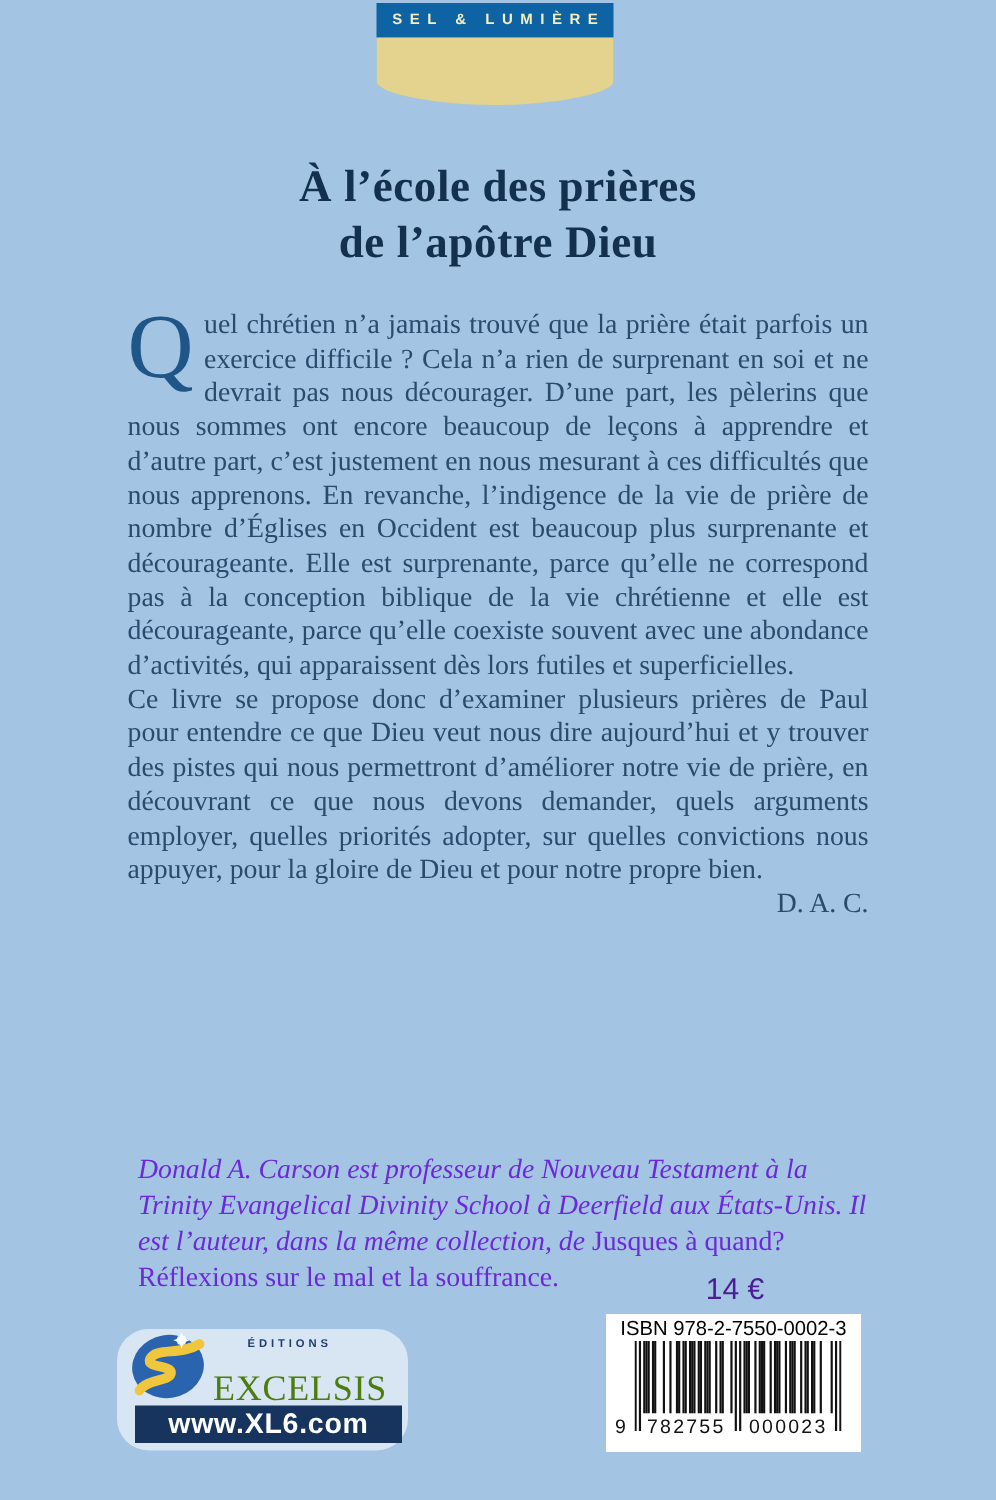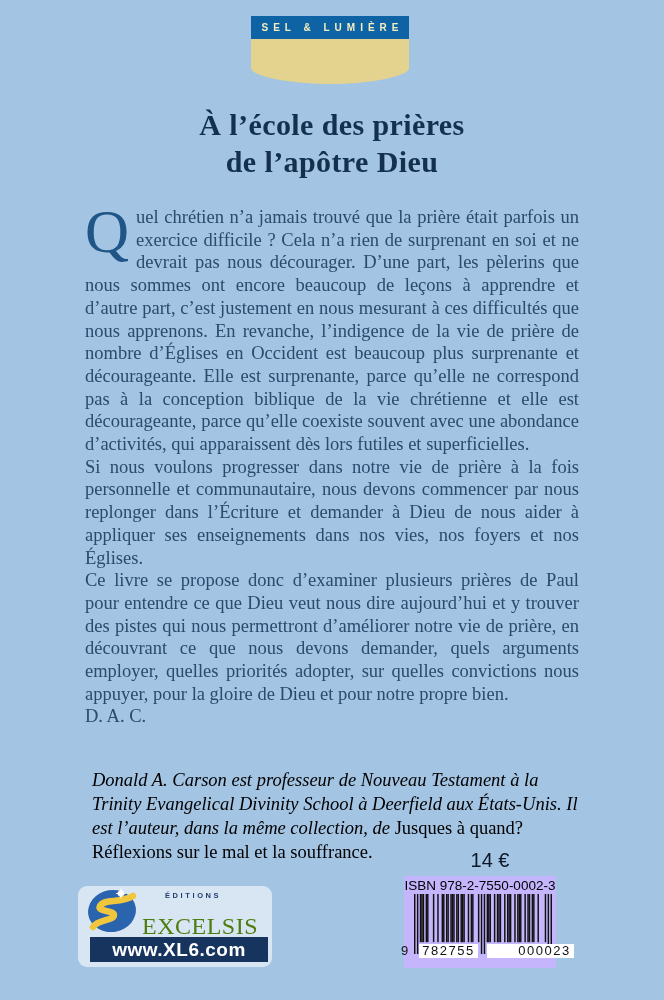--- a/index.html
+++ b/index.html
@@ -1,59 +1,59 @@
 <!DOCTYPE html>
 <html lang="fr"><head>
 <meta charset="utf-8">
 <style>
   html,body{margin:0;padding:0;}
   .page{position:relative;width:664px;height:1000px;background:#a3c4e2;overflow:hidden;
         font-family:"Liberation Serif",serif;}
 
   
-  .banner{position:absolute;left:251px;top:16px;width:158px;}
+  .banner{position:absolute;left:251px;top:2px;width:158px;}
   .banner-band{height:23px;background:#0e63a5;display:flex;align-items:center;justify-content:center;}
   .banner-band span{color:#f5eebe;font-family:"Liberation Sans",sans-serif;font-weight:bold;
         font-size:10px;letter-spacing:5px;padding-left:5px;white-space:nowrap;}
   .banner-flag{display:block;}
 
   
   .book-title{position:absolute;top:106px;left:0;width:664px;text-align:center;
         color:#14304f;font-weight:bold;font-size:30px;line-height:37px;letter-spacing:.4px;}
 
   
   .synopsis{position:absolute;left:85px;top:206px;width:494px;color:#2b4b6d;
         font-size:18.5px;line-height:22.7px;text-align:justify;}
   .synopsis p{margin:0;}
   .dropcap{float:left;font-size:61px;line-height:45px;color:#1f5687;margin:3px 7px 0 0;}
-  .sig{text-align:left;margin:0;}
+  .sig{text-align:right;margin:0;}
 
   
-  .bio{position:absolute;left:92px;top:768px;width:487px;color:#000000;
+  .bio{position:absolute;left:92px;top:768px;width:487px;color:#6d28d9;
         font-size:18.5px;line-height:24px;font-style:italic;text-align:left;}
   .bio .roman{font-style:normal;}
 
   
   .price{position:absolute;left:404px;top:849px;width:172px;text-align:center;
-        color:#0f172a;font-family:"Liberation Sans",sans-serif;font-size:20px;}
-  .barcode-box{position:absolute;left:404px;top:876px;width:152px;height:92px;background:#c4b5fd;}
+        color:#4c1d95;font-family:"Liberation Sans",sans-serif;font-size:20px;}
+  .barcode-box{position:absolute;left:404px;top:876px;width:170px;height:92px;background:#ffffff;}
   .isbn-line{margin-top:2px;text-align:center;color:#000;
         font-family:"Liberation Sans",sans-serif;font-size:13.5px;white-space:nowrap;}
   .ean{position:relative;width:152px;margin:1px auto 0;height:71px;}
   .ean-bars{position:absolute;left:10px;top:0;width:138px;height:60px;fill:#111;}
   .ean-digits{position:absolute;left:0;top:48px;height:14px;width:100%;
         font-family:"Liberation Sans",sans-serif;font-size:13px;color:#111;}
   .ean-digits span{position:absolute;bottom:-2px;line-height:14px;}
   .ean-lead{left:-3px;}
   .ean-g1{left:15px;width:59px;background:#fff;text-align:center;letter-spacing:1.5px;margin-top:48px;}
-  .ean-g2{left:83px;width:59px;background:#fff;text-align:center;letter-spacing:1.5px;padding-left:28px;}
+  .ean-g2{left:83px;width:59px;background:#fff;text-align:center;letter-spacing:1.5px;}
 
   
   .publisher-box{position:absolute;left:78px;top:886px;width:194px;height:81px;
-        background:#d8e6f3;border-radius:9px;}
+        background:#d8e6f3;border-radius:21px;}
   .globe{position:absolute;left:8px;top:1px;}
   .editions{position:absolute;left:87px;top:5px;color:#1e3e6e;
         font-family:"Liberation Sans",sans-serif;font-size:7.5px;letter-spacing:2.6px;font-weight:bold;}
   .excelsis{position:absolute;left:64px;top:27px;color:#4d7c0f;
         font-size:24px;letter-spacing:.5px;white-space:nowrap;}
   .www-bar{position:absolute;left:12px;top:51px;width:178px;height:25px;background:#16345d;
         display:flex;align-items:center;justify-content:center;}
   .www-bar span{color:#fff;font-family:"Liberation Sans",sans-serif;font-weight:bold;
         font-size:19px;letter-spacing:.5px;text-align:right;}
 </style>
@@ -71,21 +71,20 @@
     </svg>
   </div>
 
   <div class="book-title">
     <div>À l’école des prières</div>
     <div>de l’apôtre Dieu</div>
   </div>
 
   <div class="synopsis">
     <p><span class="dropcap">Q</span><span>uel chrétien n’a jamais trouvé que la prière était parfois un exercice difficile ? Cela n’a rien de surprenant en soi et ne devrait pas nous décourager. D’une part, les pèlerins que nous sommes ont encore beaucoup de leçons à apprendre et d’autre part, c’est justement en nous mesurant à ces difficultés que nous apprenons. En revanche, l’indigence de la vie de prière de nombre d’Églises en Occident est beaucoup plus surprenante et décourageante. Elle est surprenante, parce qu’elle ne correspond pas à la conception biblique de la vie chrétienne et elle est décourageante, parce qu’elle coexiste souvent avec une abondance d’activités, qui apparaissent dès lors futiles et superficielles.</span></p>
-    <p>Si nous voulons progresser dans notre vie de prière à la fois personnelle et communautaire, nous devons commencer par nous replonger dans l’Écriture et demander à Dieu de nous aider à appliquer ses enseignements dans nos vies, nos foyers et nos Églises.</p>
     <p>Ce livre se propose donc d’examiner plusieurs prières de Paul pour entendre ce que Dieu veut nous dire aujourd’hui et y trouver des pistes qui nous permettront d’améliorer notre vie de prière, en découvrant ce que nous devons demander, quels arguments employer, quelles priorités adopter, sur quelles convictions nous appuyer, pour la gloire de Dieu et pour notre propre bien.</p>
     <p class="sig">D. A. C.</p>
   </div>
 
   <div class="bio"><span>Donald A. Carson est professeur de Nouveau Testament à la Trinity Evangelical Divinity School à Deerfield aux États-Unis. Il est l’auteur, dans la même collection, de </span><span class="roman">Jusques à quand? Réflexions sur le mal et la souffrance.</span></div>
 
   <div class="price">14 €</div>
 
   <div class="barcode-box">
     <div class="isbn-line">ISBN 978-2-7550-0002-3</div>

